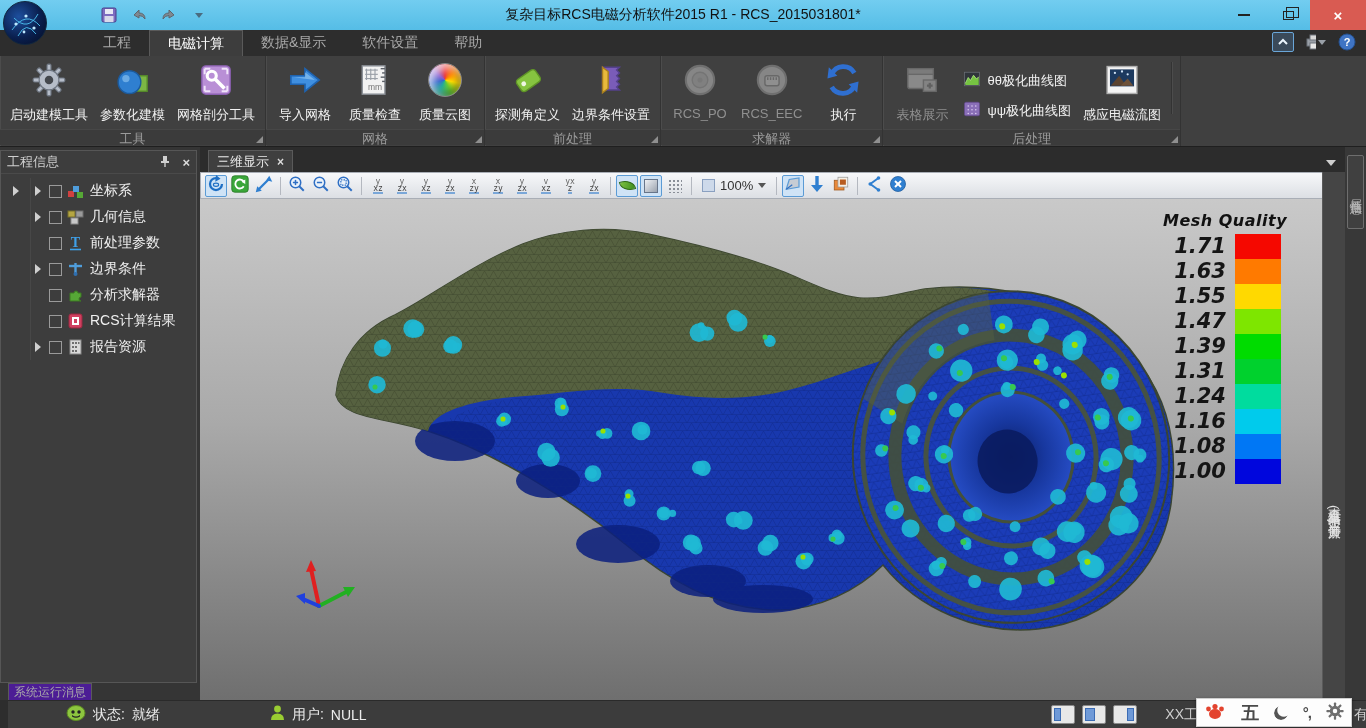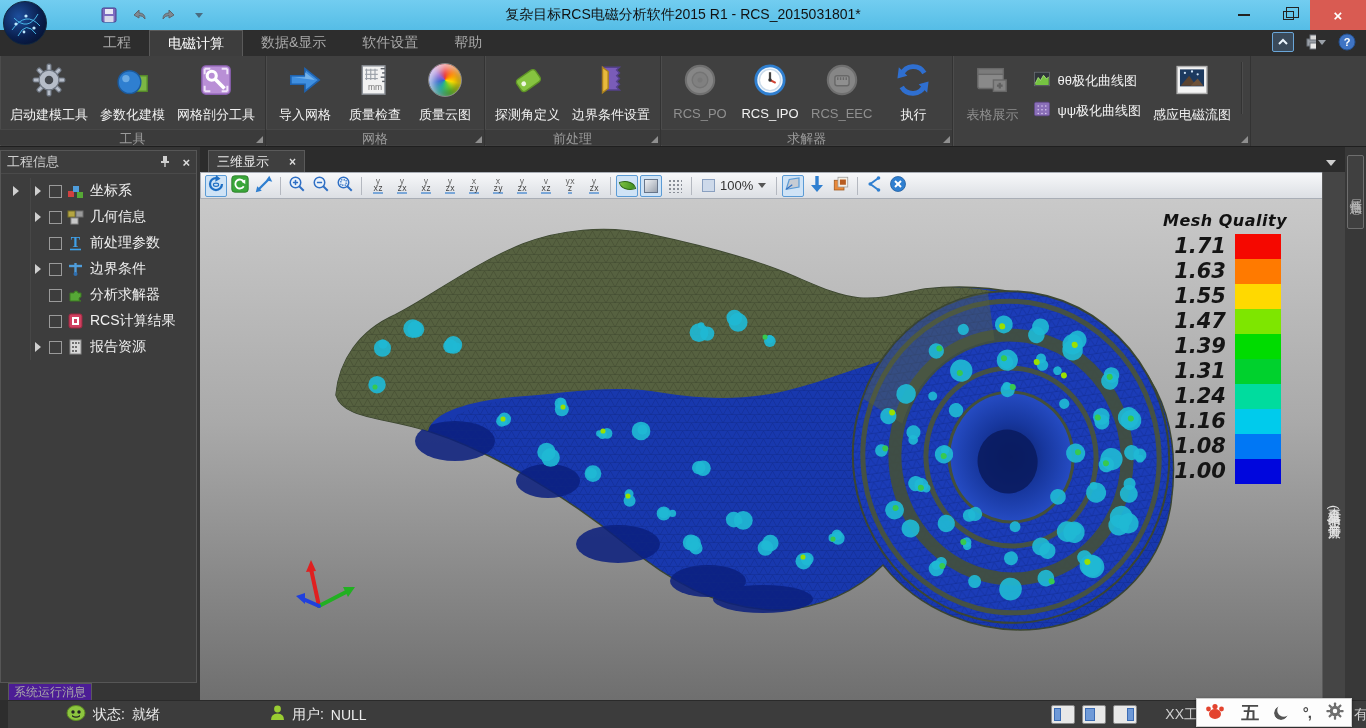--- a/index.html
+++ b/index.html
@@ -72,21 +72,21 @@
   .ticon { width:17px; height:16px; margin-right:6px; position:relative; display:flex; align-items:center; justify-content:center; }
 
   .bottom-tab { position:absolute; left:8px; top:536px; width:84px; height:17px; background:#4c1d95;
                 border:1px solid #5a5a5a; border-bottom:none; color:#a9a9a9; font-size:12px;
                 display:flex; align-items:center; justify-content:center; }
 
   
   .vcol { position:absolute; left:200px; top:0; width:1146px; height:553px; }
   .vtabbar { height:25px; background:#2c2c2c; display:flex; align-items:flex-end; position:relative; }
   .vtab { margin-left:8px; height:22px; padding:0 8px; background:#3f3f3f; border:1px solid #5a5a5a;
-          border-bottom:none; color:#e8e8e8; font-size:13px; display:flex; align-items:center; gap:20px; }
+          border-bottom:none; color:#e8e8e8; font-size:13px; display:flex; align-items:center; gap:8px; }
   .vtab .x { color:#dcdcdc; font-weight:bold; font-size:12px; }
   .vtab-caret { position:absolute; right:10px; bottom:6px; width:0; height:0;
                 border-left:5px solid transparent; border-right:5px solid transparent; border-top:6px solid #cfcfcf; }
   .vtoolbar { height:27px; background:linear-gradient(#f7f8fa,#dcdfe4); border:1px solid #a9aeb6;
               display:flex; align-items:center; padding:0 4px; gap:2px; }
   .tbtn { height:22px; min-width:22px; display:flex; align-items:center; justify-content:center;
           border:1px solid transparent; border-radius:2px; color:#333; }
   .tbtn.sel { background:#cfe3f6; border-color:#5b9bd5; }
   .tsep { width:1px; height:18px; background:#b4b8c0; margin:0 3px; }
   .viewbtn { font-family:"DejaVu Sans Mono", monospace; font-size:8px; line-height:7px; color:#444;
@@ -353,32 +353,20 @@
           <div class="rbtn disabled">
             <div class="ric">
               <span><span><svg width="34" height="34" viewBox="0 0 24 24">
                     <circle cx="12" cy="12" r="10" fill="#dcdcdc" stroke="#a8a8a8" stroke-width="1.5"></circle>
                     <circle cx="12" cy="12" r="5.5" fill="#cfcfcf" stroke="#b4b4b4"></circle>
                     <circle cx="12" cy="12" r="1.8" fill="#bdbdbd"></circle>
                   </svg></span></span>
             </div>
             <div class="rlabel">RCS_PO</div>
           </div>
-          <div class="rbtn">
-            <div class="ric">
-              <span><span><svg width="34" height="34" viewBox="0 0 24 24">
-                    <circle cx="12" cy="12" r="10" fill="#eef5fc" stroke="#2f7fd0" stroke-width="2"></circle>
-                    <circle cx="12" cy="12" r="7.5" fill="#fff" stroke="#c9daea"></circle>
-                    <line x1="12" y1="12" x2="12" y2="6.5" stroke="#444" stroke-width="1.6"></line>
-                    <line x1="12" y1="12" x2="16" y2="14" stroke="#d04030" stroke-width="1.4"></line>
-                    <circle cx="12" cy="12" r="1.2" fill="#333"></circle>
-                  </svg></span></span>
-            </div>
-            <div class="rlabel">RCS_IPO</div>
-          </div>
           <div class="rbtn disabled">
             <div class="ric">
               <span><span><svg width="34" height="34" viewBox="0 0 24 24">
                     <circle cx="12" cy="12" r="10" fill="#dcdcdc" stroke="#a8a8a8" stroke-width="1.5"></circle>
                     <rect x="7" y="9" width="10" height="7" rx="1.5" fill="#efefef" stroke="#9a9a9a"></rect>
                     <g stroke="#9a9a9a" stroke-width="1">
                       <line x1="9" y1="10" x2="9" y2="12"></line>
                       <line x1="11" y1="10" x2="11" y2="12"></line>
                       <line x1="13" y1="10" x2="13" y2="12"></line>
                       <line x1="15" y1="10" x2="15" y2="12"></line>
@@ -454,20 +442,21 @@
                       <circle cx="16" cy="8" r="0.8"></circle>
                     </g>
                     <polygon points="4,16 10,9 15,16" fill="#5b4330"></polygon>
                     <polygon points="11,16 16,11 20,16" fill="#6e5138"></polygon>
                   </svg></span></span>
             </div>
             <div class="rlabel">感应电磁流图</div>
           </div>
           <div class="rdivider"></div>
         </div>
+        <div class="glabel">后处理</div>
         <span class="gcorner"></span>
       </div>
     </div>
 
   <div class="main">
 
     <div class="left-panel">
       <div class="lp-header">
         <span>工程信息</span>
         <span class="sp"></span>

